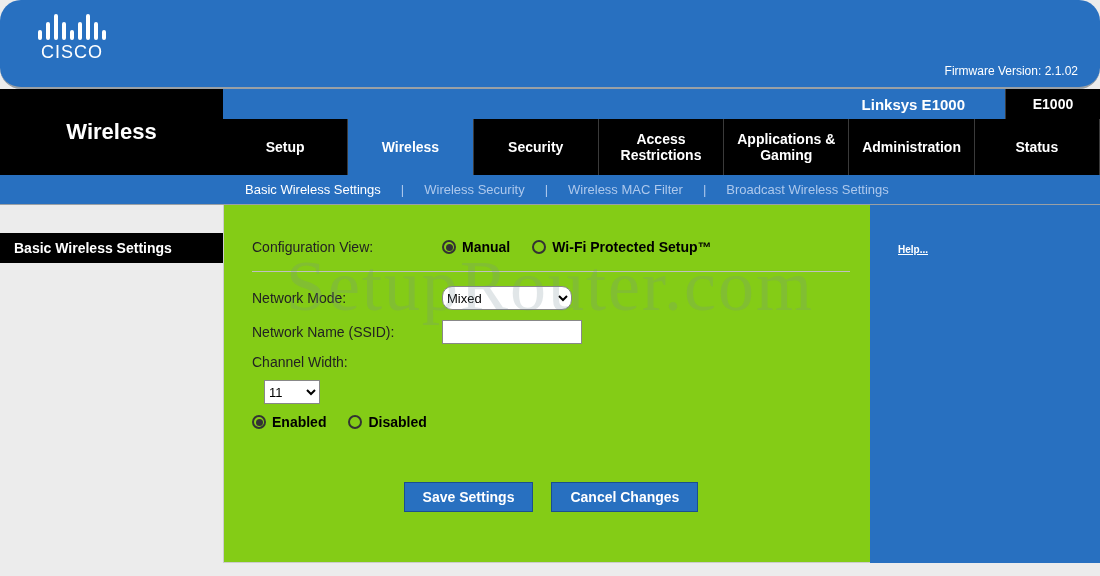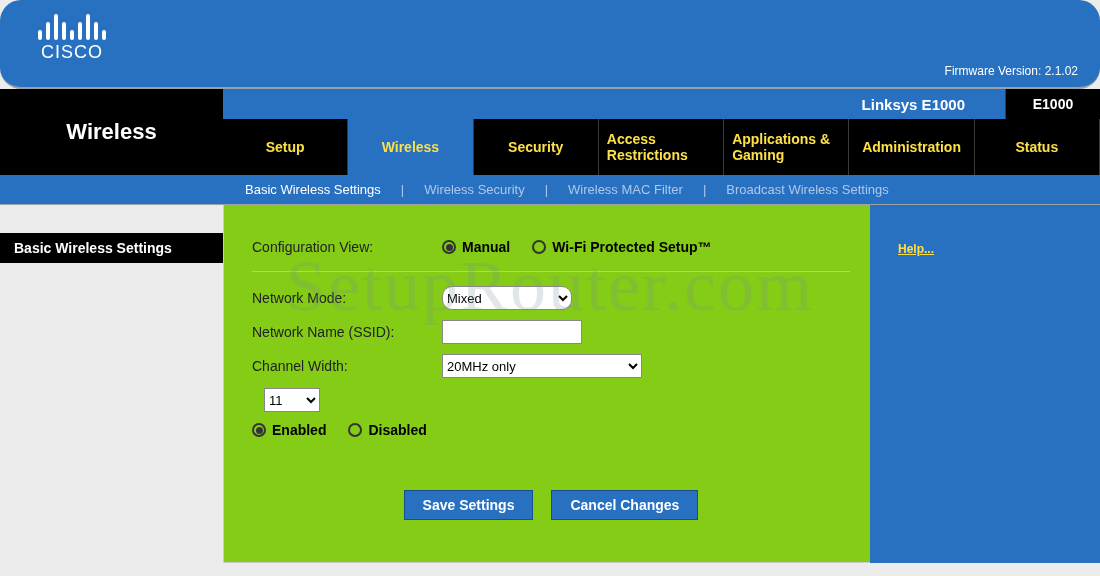--- a/index.html
+++ b/index.html
@@ -26,22 +26,22 @@
 .page-title-cell {
   width: 223px; background: #000; color: #fff; font-size: 22px; font-weight: bold;
   display: flex; align-items: center; justify-content: center;
 }
 .nav-tabs-area { flex: 1; display: flex; flex-direction: column; background: #2870c0; }
 .product-row { height: 30px; display: flex; align-items: center; justify-content: flex-end; margin-left: 48px; }
 .product-name { color: #fff; font-size: 15px; font-weight: bold; padding: 0 40px; }
 .model-cell { width: 95px; text-align: center; color: #fff; font-size: 14px; font-weight: bold; background: #000; height: 30px; line-height: 30px; border-left: 1px solid #3a3a3a; }
 .tabs-row { flex: 1; display: flex; }
 .tab {
-  flex: 1; background: #000; color: #fde047; font-size: 14px; font-weight: bold;
-  display: flex; align-items: center; justify-content: center; 
+  flex: 1; background: #000; color: #ffffff; font-size: 14px; font-weight: bold;
+  display: flex; align-items: center; justify-content: center; text-align: center;
   border-right: 1px solid #3a3a3a; cursor: pointer; padding: 12px 8px;
 }
 .tab.active { background: #2870c0; }
 
 .subnav {
   display: flex; align-items: center; height: 30px; padding-left: 245px;
   background: #2870c0; font-size: 13px; border-bottom: 1px solid #9aa0a5;
 }
 .subnav-item { color: #adc8ec; cursor: pointer; }
 .subnav-item.active { color: #fff; }
@@ -68,21 +68,21 @@
 .sel-narrow { width: 56px; margin-left: 12px; }
 .tx-mid { width: 140px; }
 
 .button-bar { display: flex; gap: 18px; justify-content: center; margin-top: 52px; }
 .btn {
   background: #2870c0; color: #fff; font-weight: bold; font-size: 14px;
   padding: 6px 18px; border: 1px solid #1a4f8f; cursor: pointer;
 }
 
 .right-col { width: 230px; background: #2870c0; padding: 34px 0 0 28px; }
-.help-link { color: #fde047; font-size: 12px; font-weight: bold; text-decoration: underline; cursor: pointer; }
+.help-link { color: #ffffff; font-size: 10px; font-weight: bold; text-decoration: underline; cursor: pointer; }
 
 .watermark {
   position: absolute; top: 245px; left: 0; width: 1100px; text-align: center;
   font-family: Georgia, 'Times New Roman', serif;
   font-size: 72px; color: rgba(120,140,150,0.22); pointer-events: none; letter-spacing: 2px;
 }
 </style>
 </head>
 <body>
 
@@ -161,23 +161,20 @@
       </select>
     </div>
 
     <div class="form-row">
       <div class="form-label">Network Name (SSID):</div>
       <input type="text" class="tx-mid" value="" style="">
     </div>
 
     <div class="form-row">
       <div class="form-label">Channel Width:</div>
-      <select class="sel-wide">
-        <option>20MHz only</option>
-      </select>
     </div>
 
     <div class="form-row">
       <select class="sel-narrow">
         <option>11</option>
       </select>
     </div>
 
     <div class="form-row">
       <div class="radio-group">

